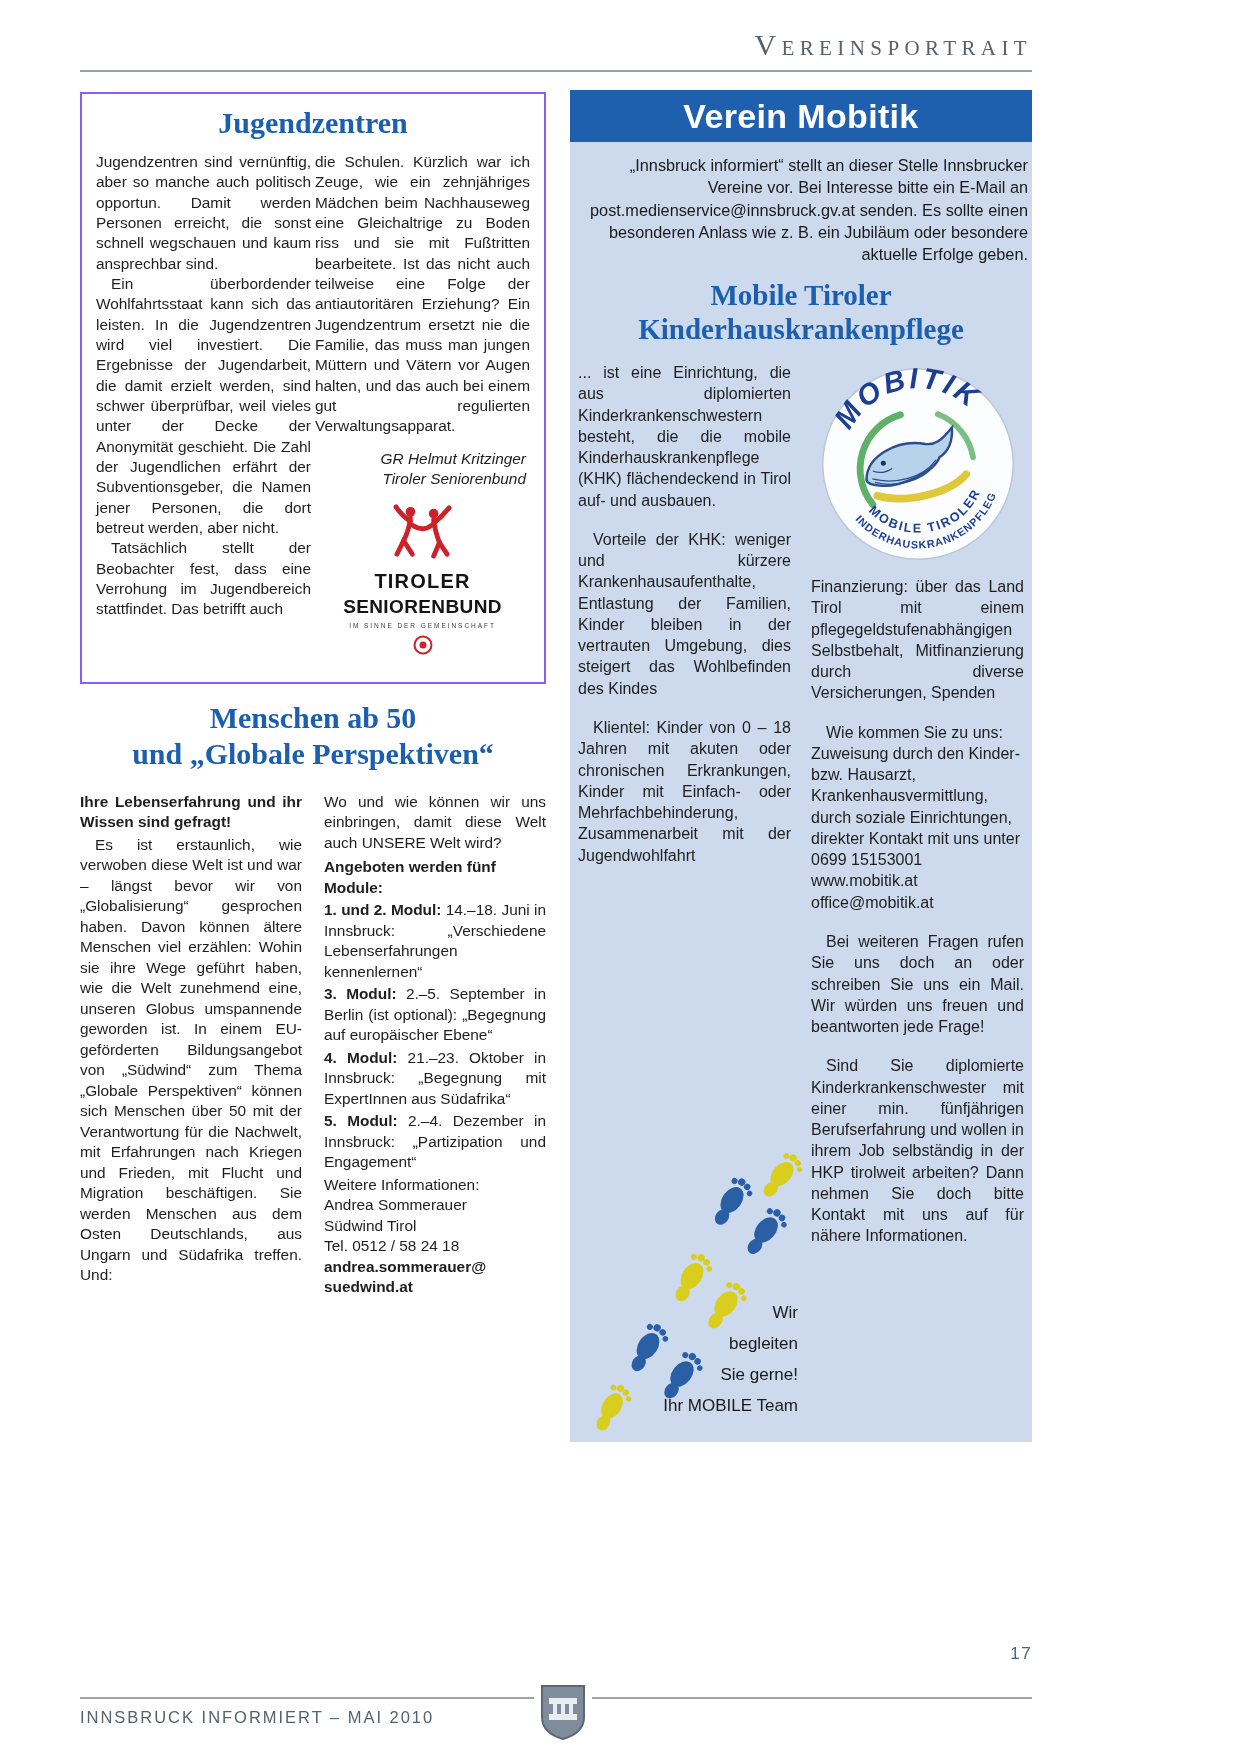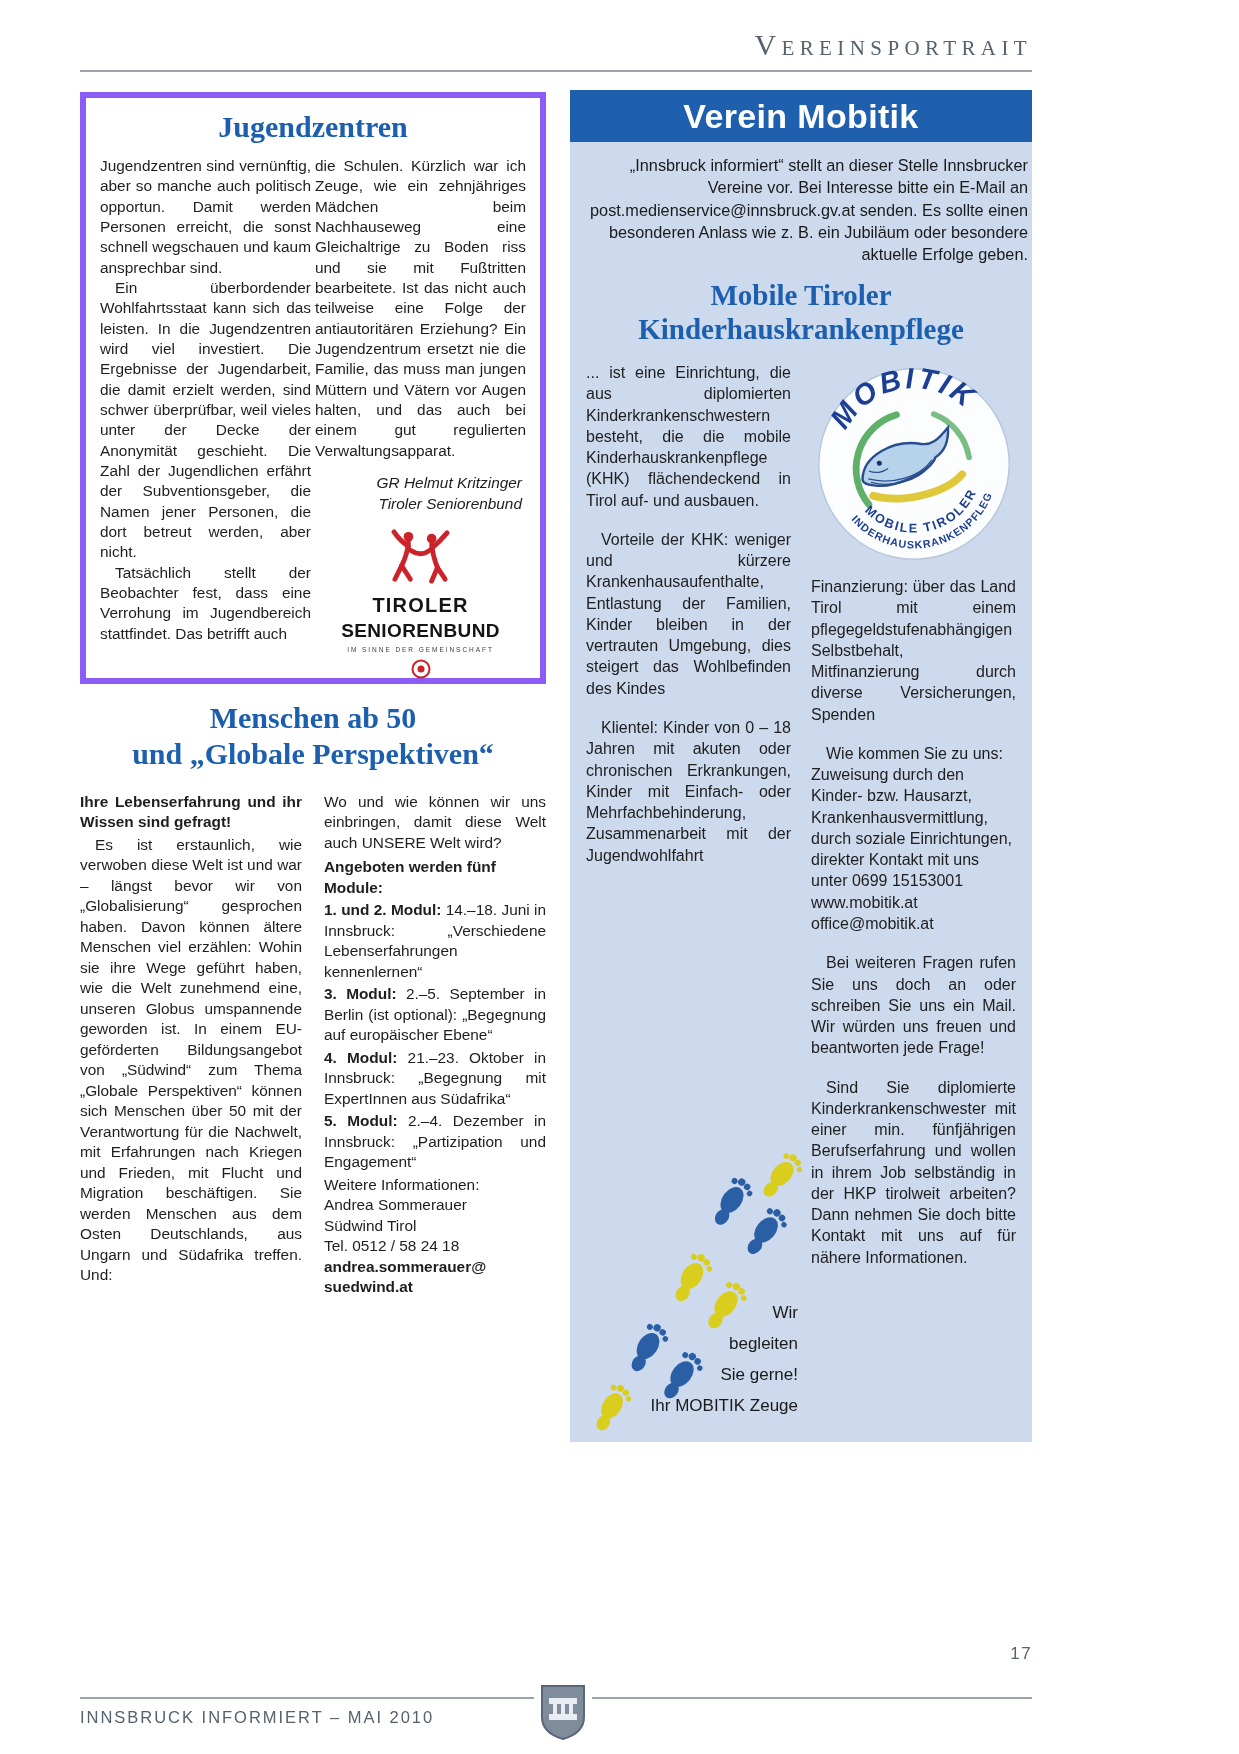--- a/index.html
+++ b/index.html
@@ -26,21 +26,21 @@
   .footer-arms { position:absolute; top:1684px; left:534px; background:#fff; padding:0 6px; }
 
   
   .serif-blue { font-family:"Liberation Serif", serif; font-weight:bold; color:#1b5fae; }
   p { text-align:justify; }
   p.ind { text-indent:15px; }
 
   
   .jz-box {
     position:absolute; left:80px; top:92px; width:466px; height:592px;
-    border:6px solid #8b5cf6; padding:8px 14px 10px;
+    border:2px solid #8b5cf6; padding:8px 14px 10px;
   }
   .jz-title { text-align:center; font-size:30px; margin:4px 0 12px; }
   .jz-cols { display:flex; gap:4px; }
   .jz-col { flex:1; font-size:15.4px; line-height:1.32; }
   .signature { margin-top:12px; font-style:italic; text-align:right; font-size:15.4px; line-height:1.35; padding-right:4px; }
   .sb-logo { margin-top:14px; text-align:center; }
   .sb-word1 { font-size:20px; font-weight:bold; letter-spacing:0.06em; color:#141414; margin-top:2px; }
   .sb-word2 { font-size:19px; font-weight:bold; letter-spacing:0.02em; color:#141414; }
   .sb-tag { font-size:6.5px; letter-spacing:0.3em; color:#3c3c3c; margin-top:3px; }
   .sb-emblem { margin-top:4px; }
@@ -57,21 +57,21 @@
   .email-line { text-align:left; font-weight:bold; }
 
   
   .panel { position:absolute; left:570px; top:90px; width:462px; height:1352px; background:#cdd9ec; }
   .panel-banner {
     height:52px; background:#1f60ae; color:#ffffff; display:flex; align-items:center; justify-content:center;
     font-size:34px; font-weight:bold; letter-spacing:0.01em;
   }
   .panel-intro { padding:12px 4px 0; text-align:right; font-size:16.3px; line-height:1.37; color:#1a1a1a; }
   .panel-heading { margin-top:12px; text-align:center; font-size:29px; line-height:1.18; }
-  .panel-cols { display:flex; gap:20px; padding:16px 16px 0; }
+  .panel-cols { display:flex; gap:20px; padding:16px 8px 0; }
   .p-col { flex:1; font-size:16px; line-height:1.33; }
   .p-col p { margin-bottom:18px; }
   .p-col p.tight { margin-bottom:0; text-align:left; }
   .mob-logo { display:block; margin:0 auto 10px; }
   .footprints { position:absolute; left:4px; top:1048px; }
   .team {
     position:absolute; left:16px; top:1208px; width:212px; text-align:right;
     font-size:17px; line-height:1.82; color:#1a1a1a;
   }
 </style>
@@ -220,21 +220,21 @@
       <use href="#fp" fill="#d9ce1e" transform="translate(152,166) rotate(38) scale(1.3)"></use>
       <use href="#fp" fill="#2b5fa5" transform="translate(74,208) rotate(34) scale(1.3)"></use>
       <use href="#fp" fill="#2b5fa5" transform="translate(108,236) rotate(38) scale(1.3)"></use>
       <use href="#fp" fill="#d9ce1e" transform="translate(38,268) rotate(33) scale(1.25)"></use>
     </svg>
 
     <div class="team">
       <div>Wir</div>
       <div>begleiten</div>
       <div>Sie gerne!</div>
-      <div>Ihr MOBITIK Zeuge</div>
+      <div>Ihr MOBILE Team</div>
     </div>
   </section>
 
   <div class="footer-rule"></div>
   <div class="footer-issue">INNSBRUCK INFORMIERT – MAI 2010</div>
   <div class="footer-page">17</div>
   <div class="footer-arms">
     <svg width="46" height="57" viewBox="0 0 46 57">
       <path d="M2,2 H44 V33 Q44,49 23,55 Q2,49 2,33 Z" fill="#7e8c9c" stroke="#5a6776" stroke-width="2"></path>
       <g fill="#e9edf1">

